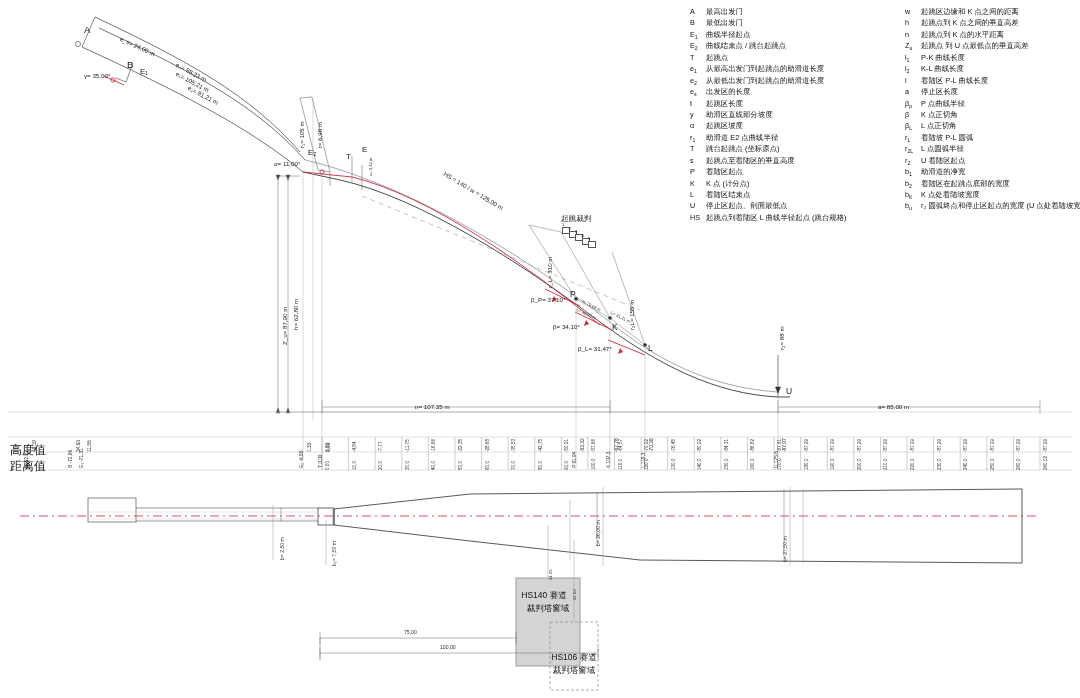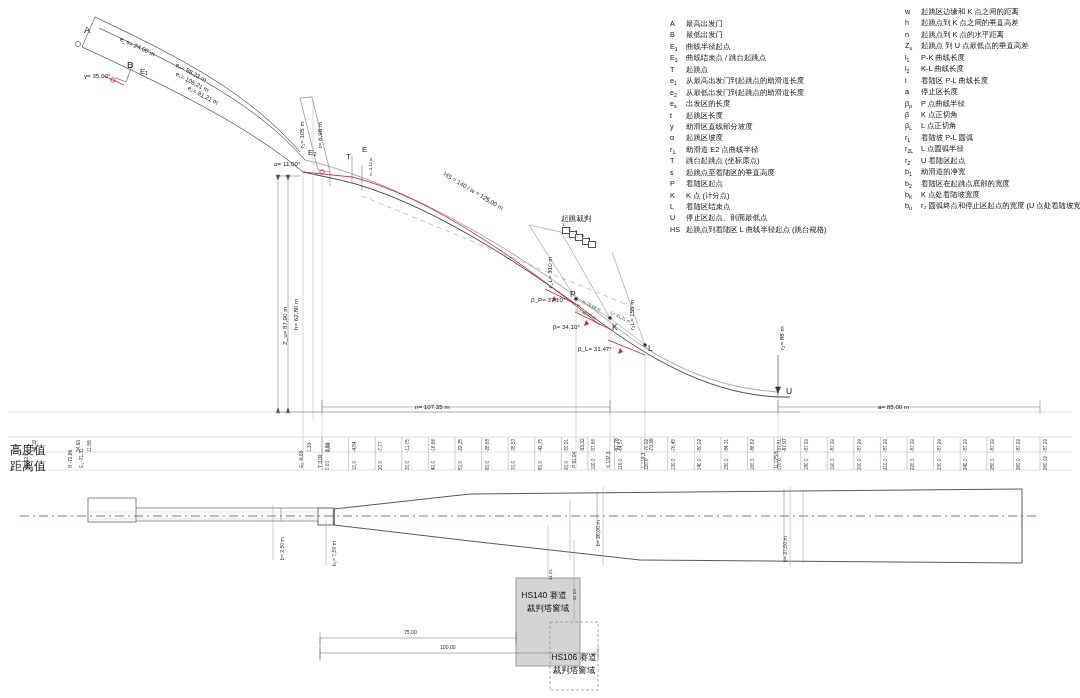--- a/index.html
+++ b/index.html
@@ -223,21 +223,21 @@
 
     <g stroke="#6b6b6b" stroke-width="0.5">
       <line x1="320" y1="653" x2="598" y2="653"></line>
       <line x1="320" y1="647" x2="320" y2="659"></line>
       <line x1="598" y1="647" x2="598" y2="659"></line>
       <line x1="320" y1="638" x2="320" y2="660"></line>
     </g>
   </g>
 </svg>
 
-<div class="legend" id="legend-left" style="left:670px;top:6px;margin-top:12px;">
+<div class="legend" id="legend-left" style="left:690px;top:6px;">
       <div class="row"><span class="sym">A</span><span class="txt">最高出发门</span></div>
       <div class="row"><span class="sym">B</span><span class="txt">最低出发门</span></div>
       <div class="row"><span class="sym">E<sub>1</sub></span><span class="txt">曲线半径起点</span></div>
       <div class="row"><span class="sym">E<sub>2</sub></span><span class="txt">曲线结束点 / 跳台起跳点</span></div>
       <div class="row"><span class="sym">T</span><span class="txt">起跳点</span></div>
       <div class="row"><span class="sym">e<sub>1</sub></span><span class="txt">从最高出发门到起跳点的助滑道长度</span></div>
       <div class="row"><span class="sym">e<sub>2</sub></span><span class="txt">从最低出发门到起跳点的助滑道长度</span></div>
       <div class="row"><span class="sym">e<sub>s</sub></span><span class="txt">出发区的长度</span></div>
       <div class="row"><span class="sym">t</span><span class="txt">起跳区长度</span></div>
       <div class="row"><span class="sym">y</span><span class="txt">助滑区直线部分坡度</span></div>

